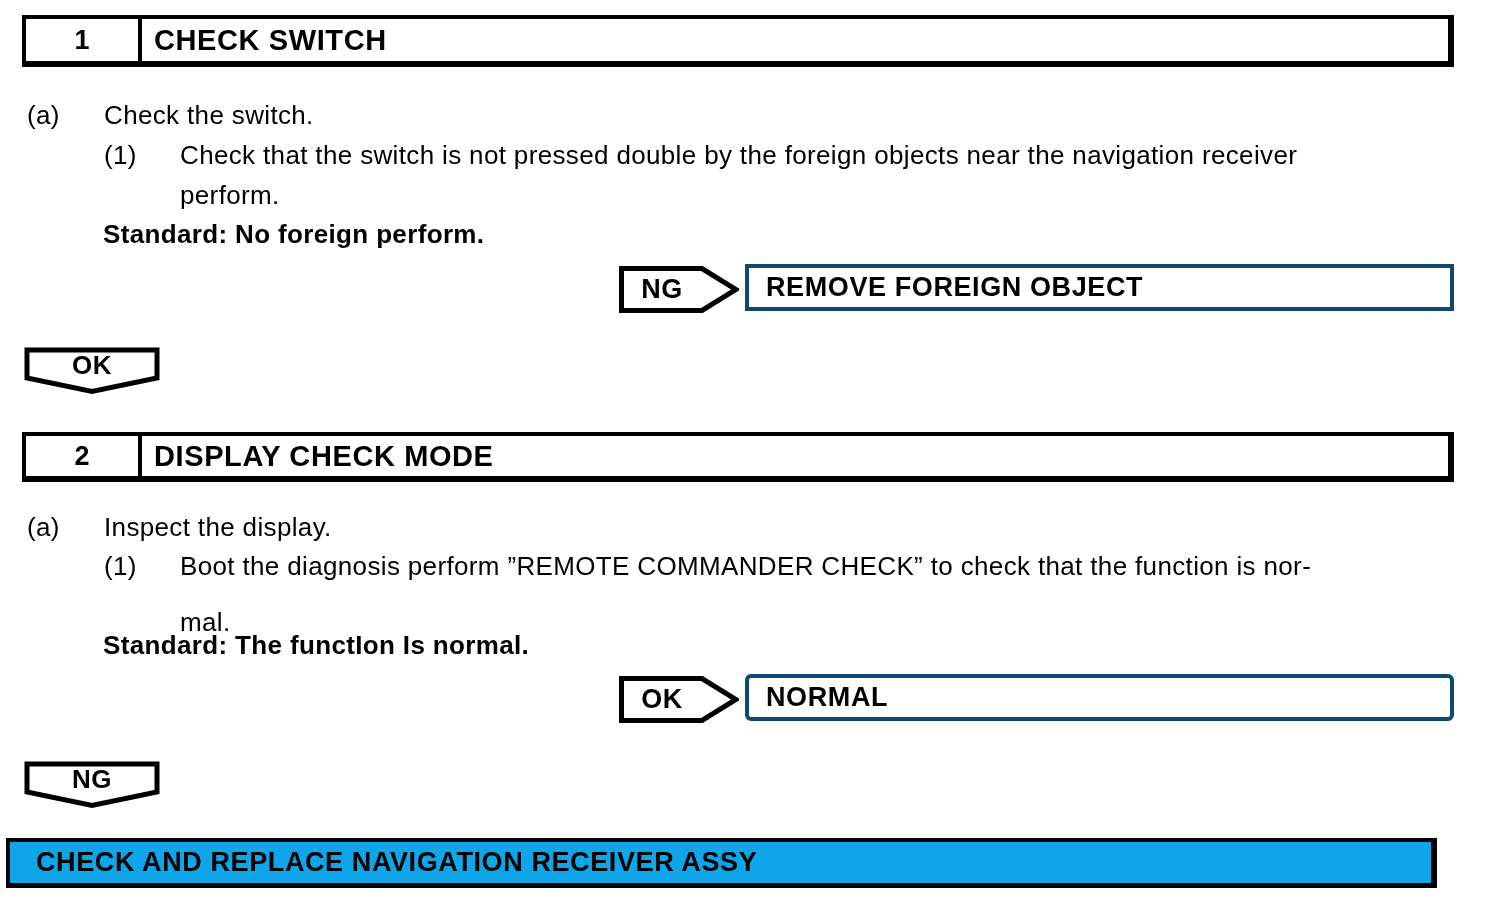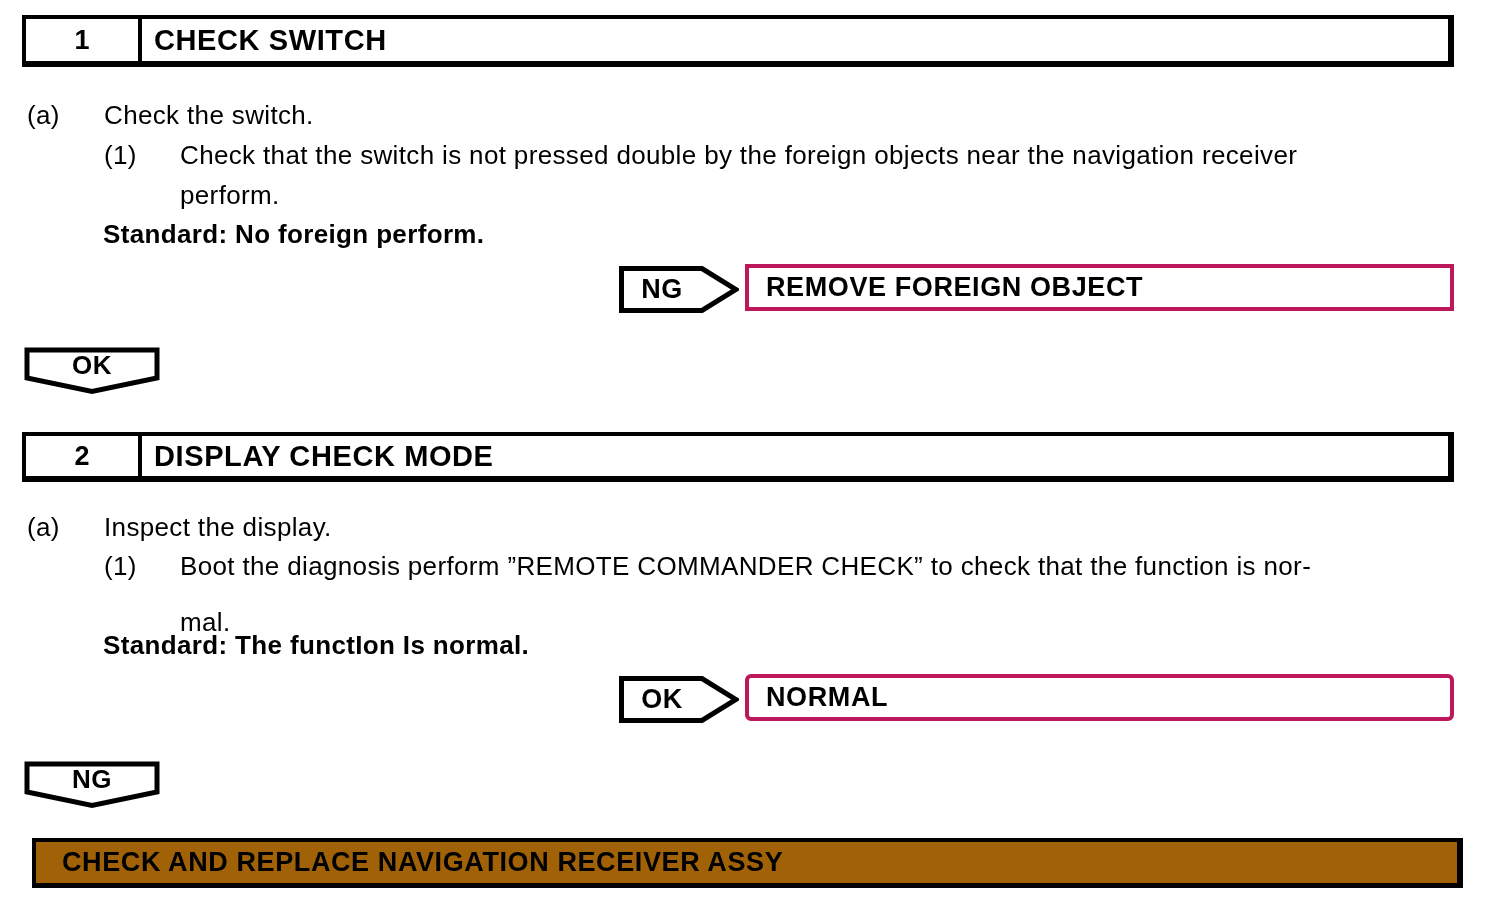--- a/index.html
+++ b/index.html
@@ -30,36 +30,36 @@
   .arrow-badge{position:absolute;width:120px;height:47px;}
   .arrow-badge svg{position:absolute;left:0;top:0;}
   .arrow-badge .lbl{
     position:absolute;left:0;top:0;width:86px;height:47px;
     display:flex;align-items:center;justify-content:center;
     font-weight:bold;font-size:27px;letter-spacing:0.5px;
   }
   
   .result-box{
     position:absolute;left:745px;width:709px;height:47px;box-sizing:border-box;
-    border:4px solid #be185d;background:#fff;
+    border:4px solid #0c4a6e;background:#fff;
     display:flex;align-items:center;padding-left:17px;
     font-weight:bold;font-size:27px;letter-spacing:0.6px;white-space:nowrap;
   }
   
   .pennant{position:absolute;left:24px;width:136px;height:48px;}
   .pennant svg{position:absolute;left:0;top:0;}
   .pennant .lbl{
     position:absolute;left:0;top:1px;width:136px;height:34px;
     display:flex;align-items:center;justify-content:center;
     font-weight:bold;font-size:26px;letter-spacing:0.5px;
   }
   
   .final-box{
-    position:absolute;left:32px;top:838px;width:1431px;height:50px;box-sizing:border-box;
-    border:4px solid #000;border-right-width:6px;border-bottom-width:5px;background:#a16207;
+    position:absolute;left:6px;top:838px;width:1431px;height:50px;box-sizing:border-box;
+    border:4px solid #000;border-right-width:6px;border-bottom-width:5px;background:#0ea5e9;
     display:flex;align-items:center;padding-left:26px;
     font-weight:bold;font-size:27px;letter-spacing:0.6px;white-space:nowrap;
   }
 </style>
 </head>
 <body>
 
 <div class="canvas">
 
   <div class="step-header" style="top:15px;height:52px;">

